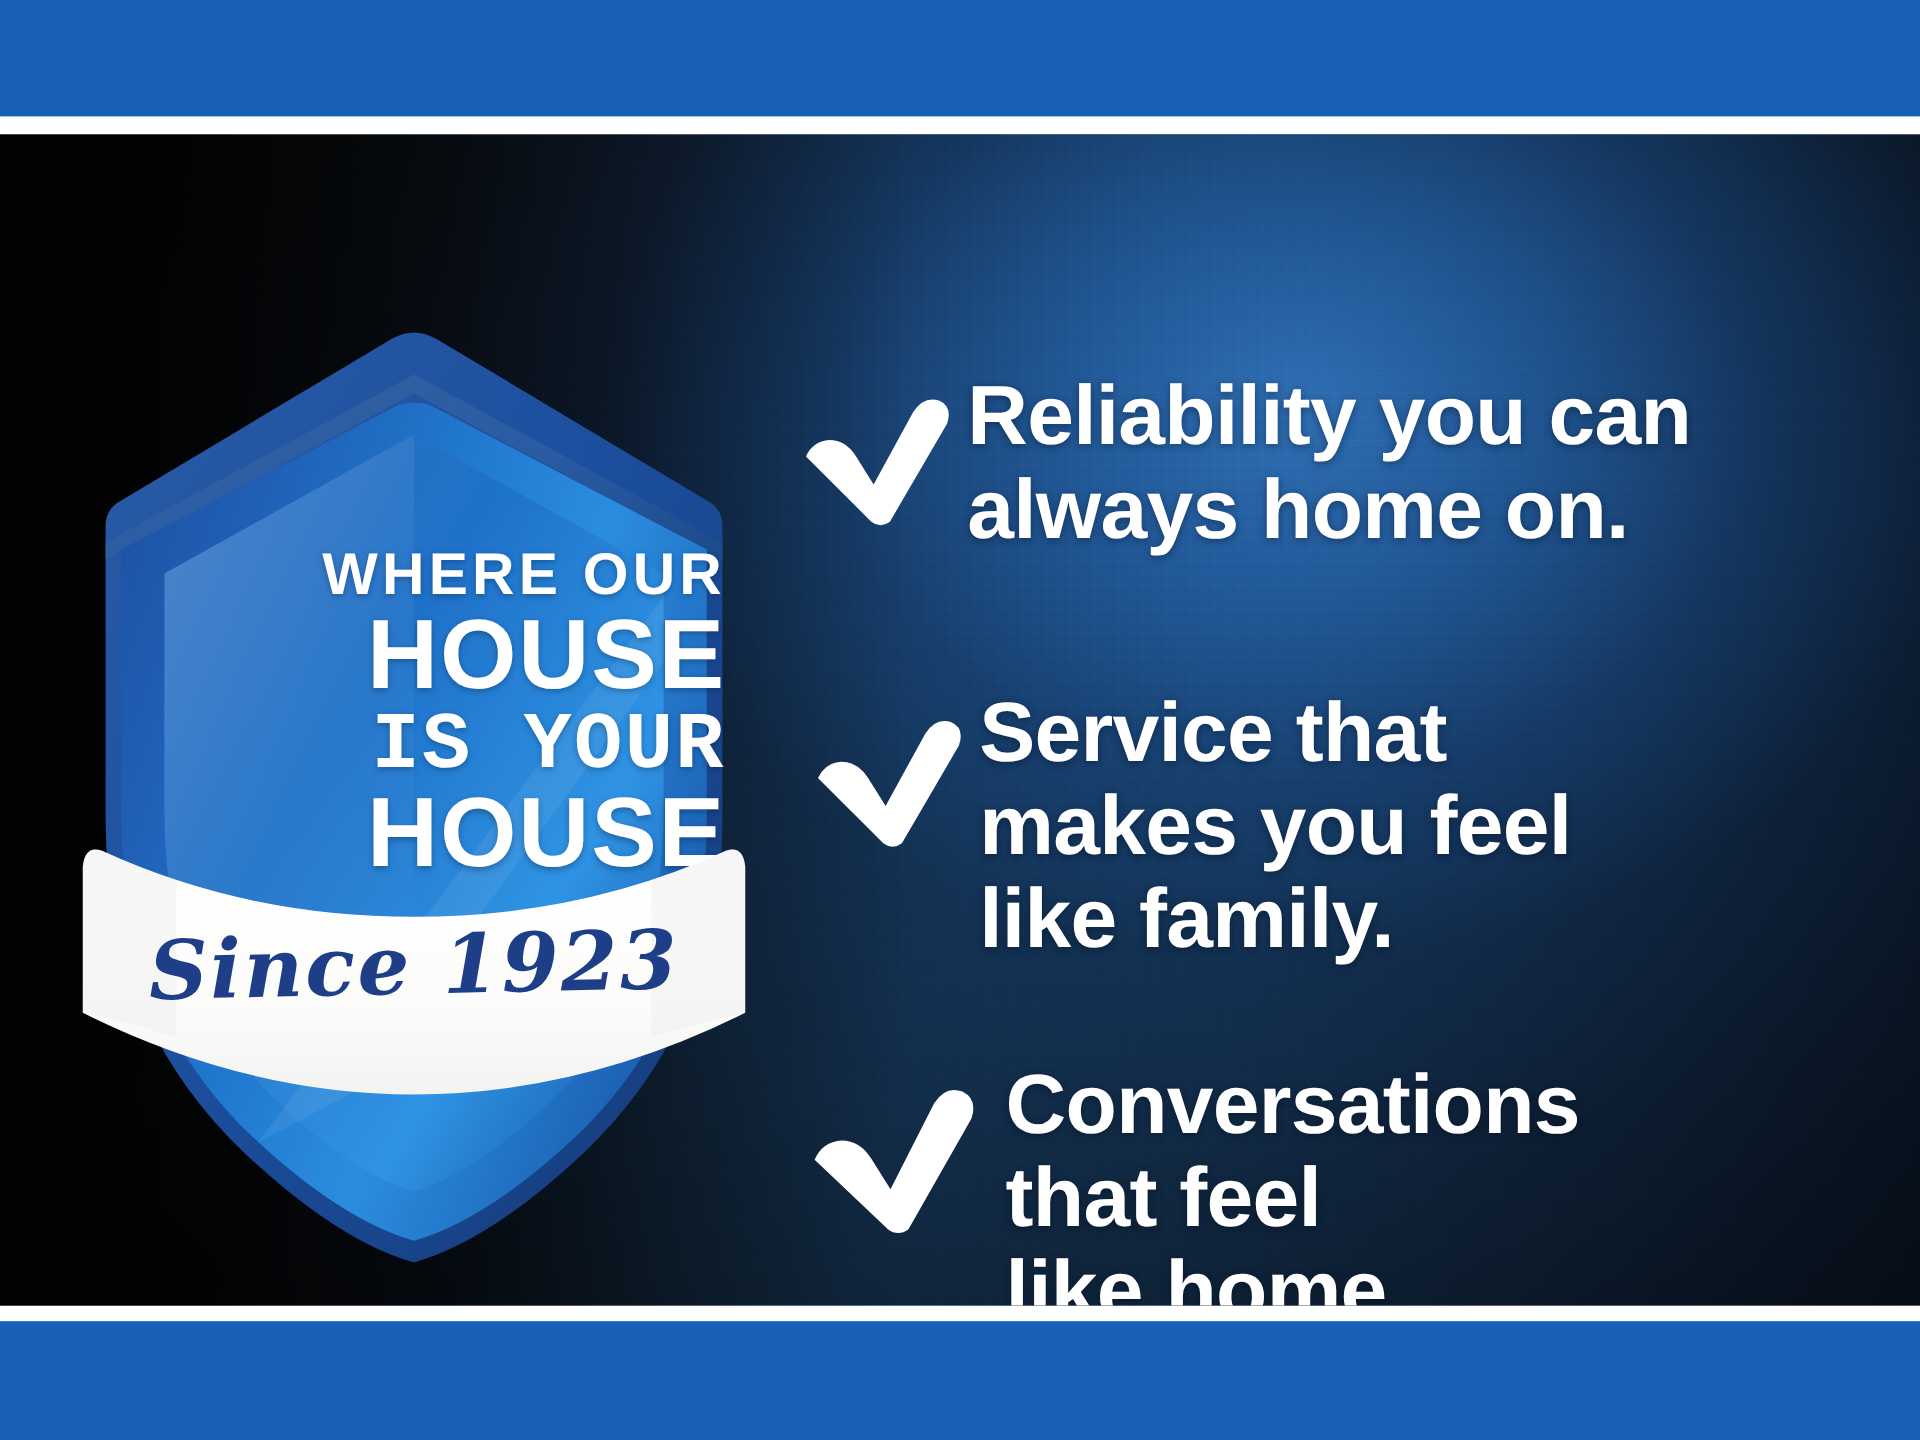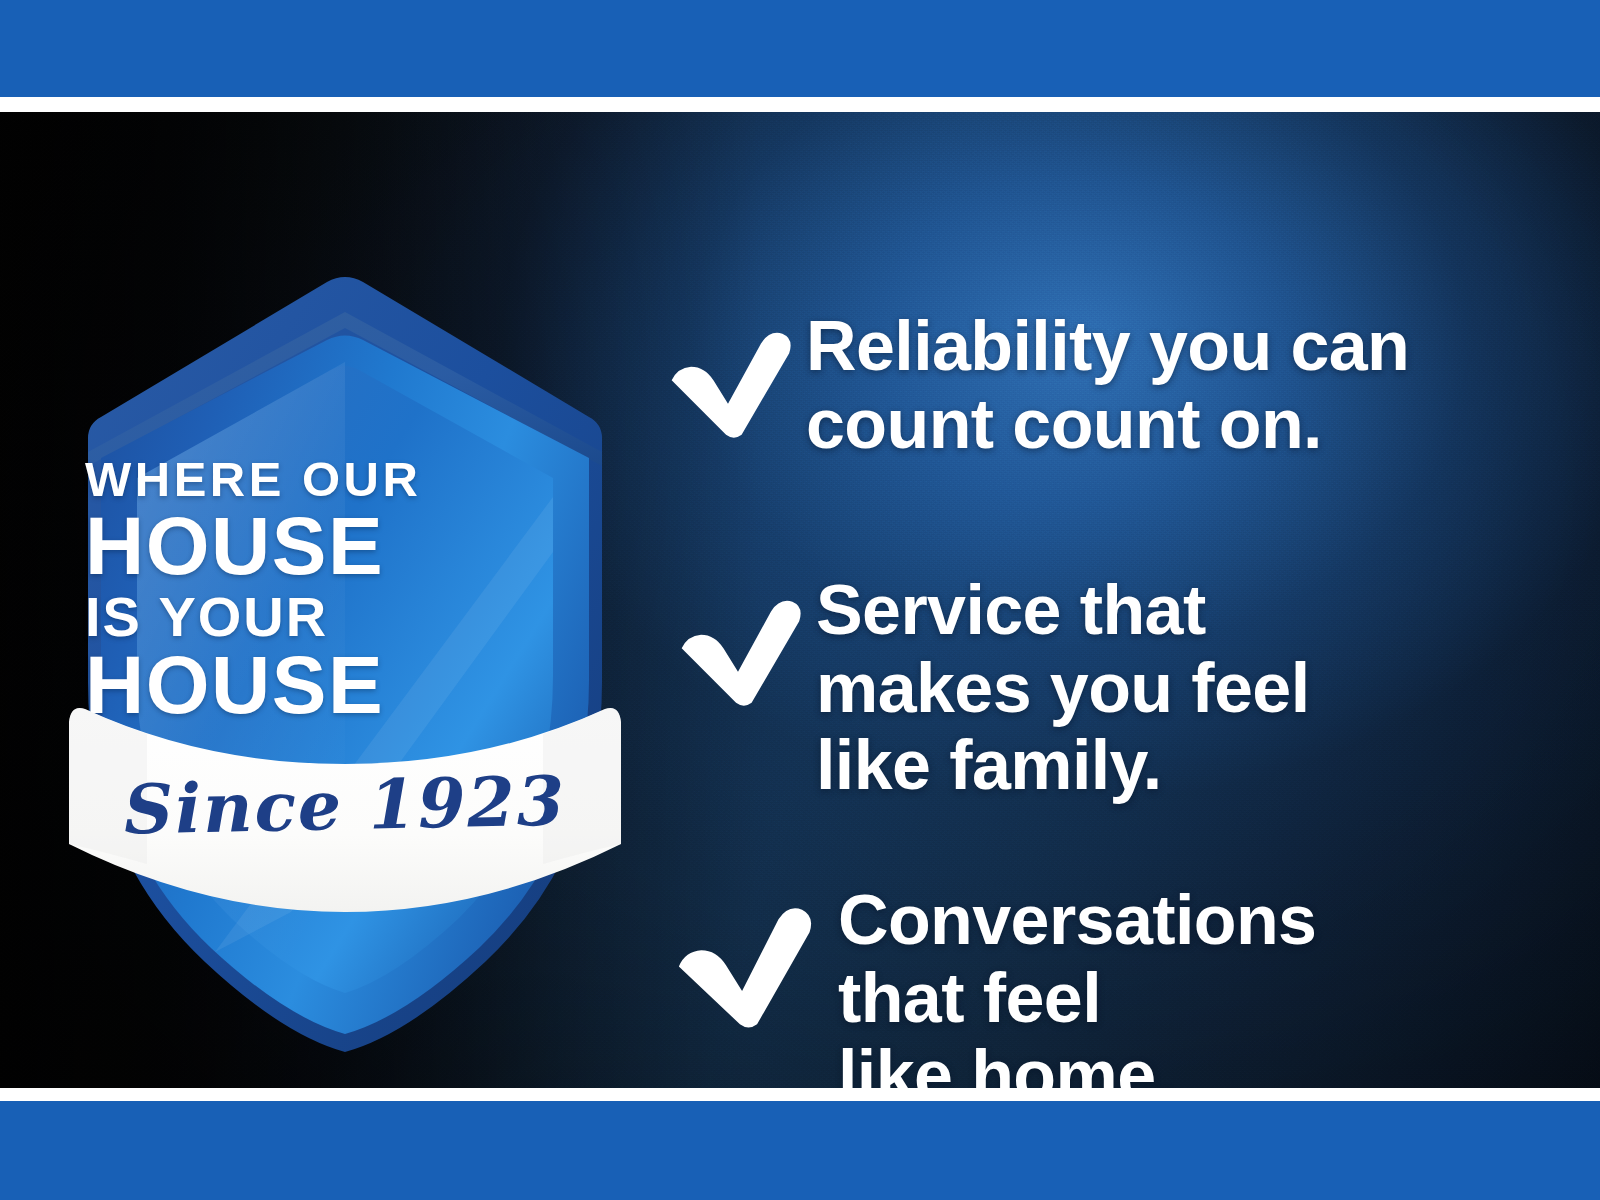--- a/index.html
+++ b/index.html
@@ -100,31 +100,31 @@
     height: 810px;
   }
   #shield-svg   { position: absolute; left: 0; top: 0; }
   #ribbon-svg   { position: absolute; left: 0; top: 0; }
 
   .shield-text-block {
     position: absolute;
     left: 30px;
     top: 204px;
     width: 520px;
-    text-align: left;
+    text-align: right;
     color: #ffffff;
     font-family: "Liberation Sans", sans-serif;
     font-weight: 700;
     letter-spacing: 0.5px;
     line-height: 0.96;
     text-shadow: 0 2px 5px rgba(4,26,58,0.35);
   }
   .st-line1 { font-size: 49px; letter-spacing: 3.5px; }
   .st-line2 { font-size: 82px; letter-spacing: 1.5px; margin-top: 4px; }
-  .st-line3 { font-size: 56px; letter-spacing: 2px;  margin-top: 4px; }
+  .st-line3 { font-size: 67px; letter-spacing: 2px;  margin-top: 4px; font-family: Liberation Mono, monospace; }
   .st-line4 { font-size: 82px; letter-spacing: 1.5px; margin-top: 2px; }
 
   #ribbon-script {
     position: absolute;
     left: 30px;
     top: 513px;
     width: 520px;
     text-align: center;
     color: #1e3f87;
     font-family: "DejaVu Serif", serif;
@@ -292,21 +292,21 @@
       <div id="ribbon-script">Since 1923</div>
     </div>
 
     <div id="bullets">
 
       <div class="bullet-row" id="bullet-row-0">
         <svg class="check-icon" viewBox="0 0 140 120">
           <path d="M 12 58 Q 18 45 32 44 Q 46 44 55 58 L 70 82 L 104 20 Q 113 6 126 10 Q 138 15 133 30 L 84 114 Q 76 120 68 114 Z" fill="#ffffff"></path>
         </svg>
         <div class="bullet-text">Reliability you can
-count count on.</div>
+always home on.</div>
       </div>
 
       <div class="bullet-row" id="bullet-row-1">
         <svg class="check-icon" viewBox="0 0 140 120">
           <path d="M 12 58 Q 18 45 32 44 Q 46 44 55 58 L 70 82 L 104 20 Q 113 6 126 10 Q 138 15 133 30 L 84 114 Q 76 120 68 114 Z" fill="#ffffff"></path>
         </svg>
         <div class="bullet-text">Service that
 makes you feel
 like family.</div>
       </div>

